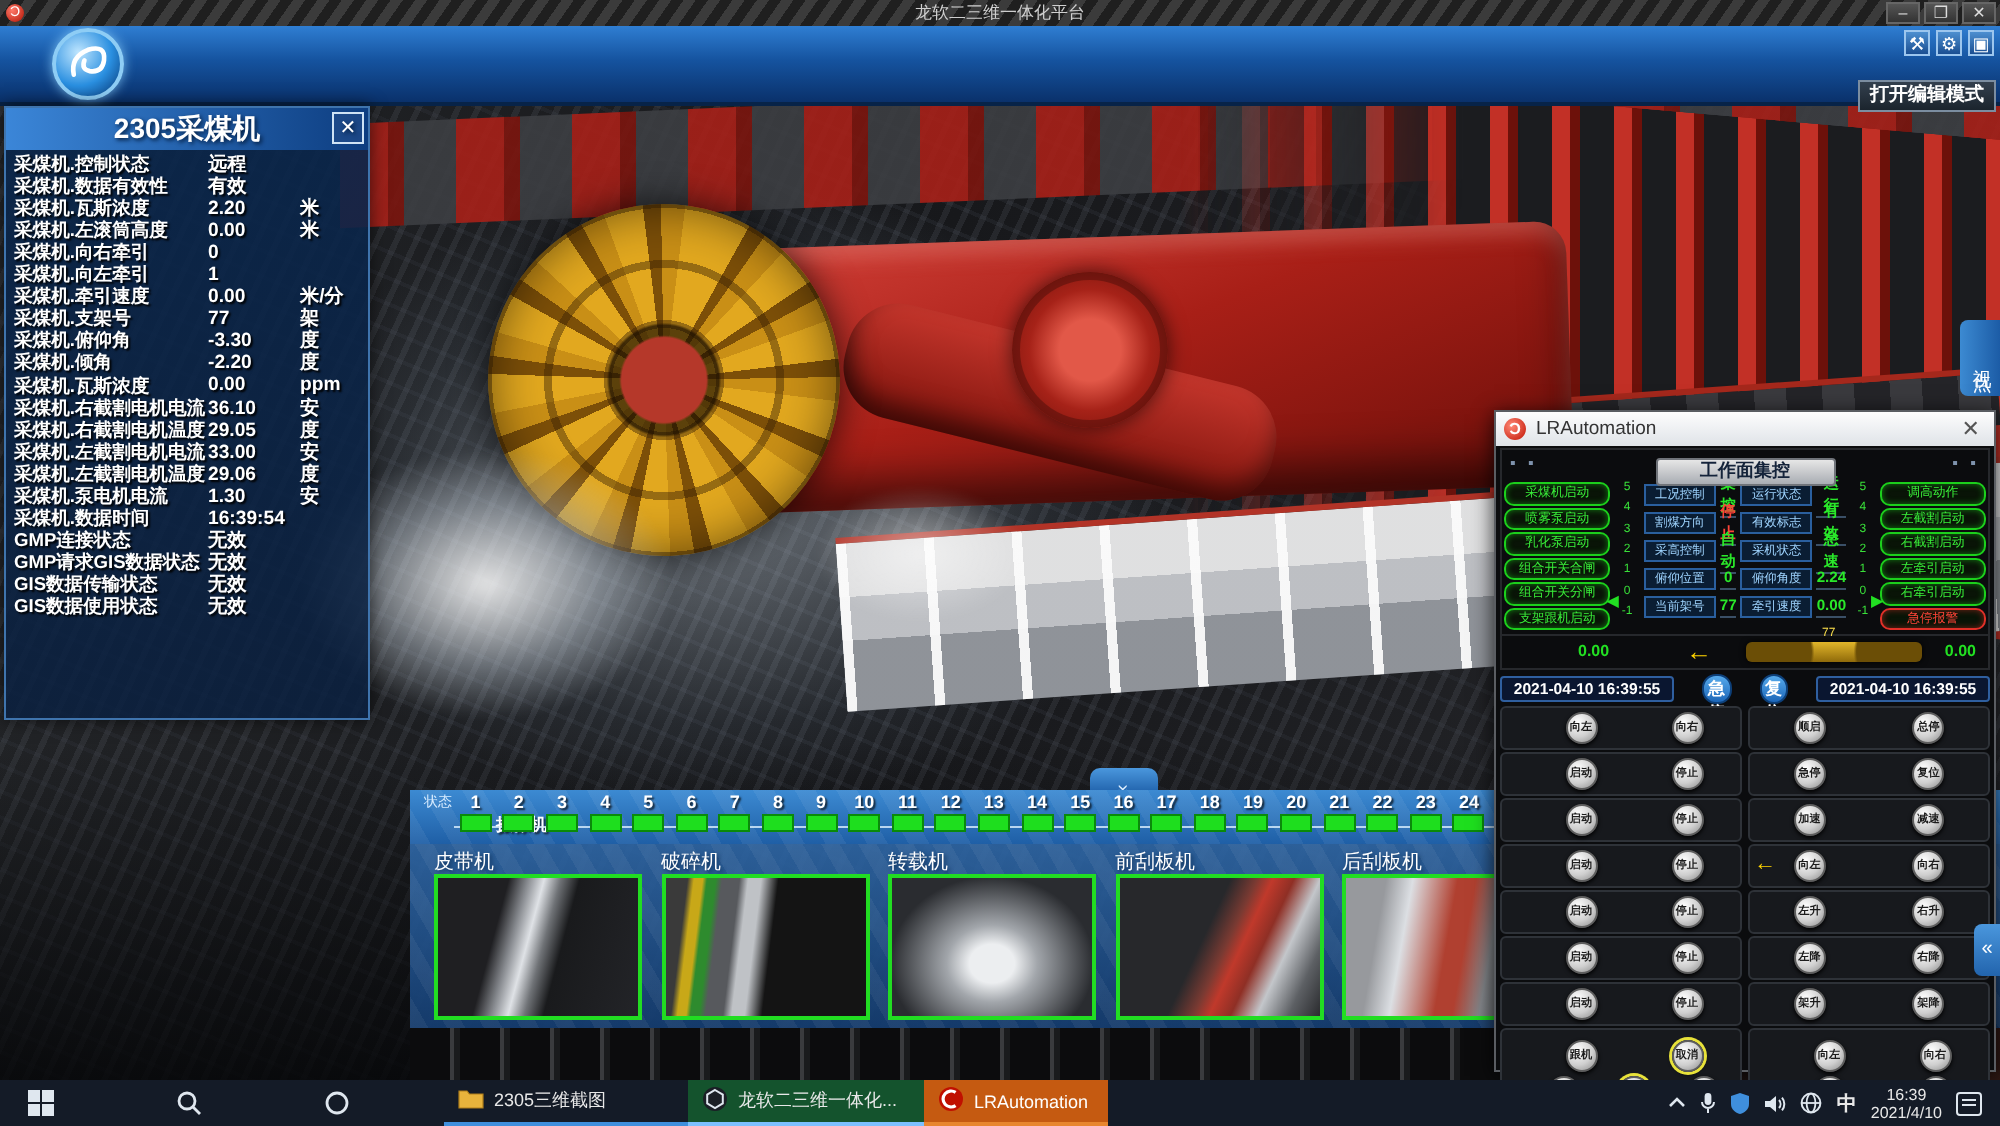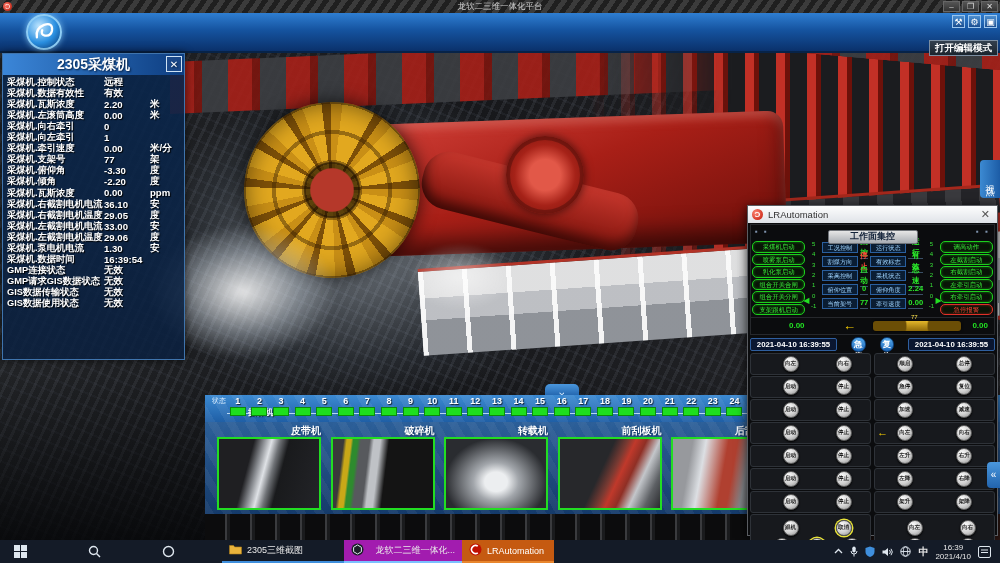--- a/index.html
+++ b/index.html
@@ -106,21 +106,21 @@
   #cam-status-label{left:7px;top:1px;font-size:7px;color:#d8ecff;}
   #cam-row-label{left:2px;top:12px;font-size:8.5px;font-weight:bold;color:#fff;text-shadow:1px 1px 1px #123;margin-left:41px;}
   #cam-channels{left:22px;top:1px;right:2px;height:25px;display:flex;}
   .ch{width:21.6px;display:flex;flex-direction:column;align-items:center;}
   .ch .num{font-size:9px;font-weight:bold;color:#fff;height:11px;line-height:11px;text-shadow:1px 1px 1px #123;}
   .ch .sq{width:16px;height:9px;background:#1ede1e;border:1px solid #0a8a0a;box-sizing:border-box;}
   #ch-line{left:22px;top:17.5px;width:760px;height:1px;background:rgba(220,240,255,.8);}
   #cam-area{left:0;top:38px;width:795px;height:92px;
     background:repeating-linear-gradient(60deg,rgba(255,255,255,.05) 0 8px,transparent 8px 16px),
                linear-gradient(180deg,rgba(47,105,170,.88),rgba(22,66,122,.85));}
-  .cam-label{position:absolute;top:2px;width:104px;text-align:right;color:#fff;font-size:10px;font-weight:bold;
+  .cam-label{position:absolute;top:2px;width:104px;text-align:left;color:#fff;font-size:10px;font-weight:normal;
     text-shadow:1px 1px 2px #0a2a50;}
   .cam-thumb{position:absolute;top:15px;width:104px;height:73px;border:2px solid #22dd22;box-sizing:border-box;}
   .cam0{background:linear-gradient(105deg,#1f1f22 0 30%,#85888d 38%,#dfe2e6 45%,#6f7276 52%,#191a1c 60%,#232428 100%);}
   .cam1{background:linear-gradient(97deg,#3a3a3a 0 10%,#c8a818 13% 17%,#2e8b2e 19% 23%,#57595d 26% 34%,#bfc2c6 38% 44%,#141414 52% 100%);}
   .cam2{background:radial-gradient(ellipse at 50% 62%,#eceef0 0 16%,#a2a6ab 32%,#2a2c30 72%),linear-gradient(120deg,#c8a818 0 6%,transparent 9%);}
   .cam3{background:linear-gradient(115deg,#27282b 0 42%,#7a3a32 52%,#c0392b 58%,#8f2f25 66%,#c3c6ca 76%,#5d6064 88%,#2a2b2e 100%);}
   .cam4{background:linear-gradient(100deg,#97999d 0 18%,#dcdfe3 30%,#b04030 50% 58%,#84878b 70%,#3f4144 100%);}
   #mini-strip{left:0;top:130px;width:795px;height:26px;
     background:linear-gradient(90deg,rgba(0,0,0,0) 70%,rgba(150,60,40,.25)),
       repeating-linear-gradient(90deg,#0c0c0d 0 20px,#3a3b3e 20px 22px,#1a1b1d 22px 25px);}
@@ -184,21 +184,21 @@
   #collapse-tab{right:0;top:462px;width:13px;height:26px;z-index:11;border-radius:4px 0 0 4px;
     background:linear-gradient(#4a97dd,#2264ad);color:#fff;font-size:10px;line-height:25px;text-align:center;}
 
   
   #taskbar{left:0;top:540px;width:1000px;height:23px;background:#141b27;z-index:30;display:flex;align-items:stretch;}
   .tb-ico{width:24px;display:flex;align-items:center;justify-content:center;}
   #tb-start{margin-left:8px;} #tb-search{margin-left:50px;} #tb-view{margin-left:50px;}
   #tb-buttons{display:flex;margin-left:42px;}
   .tb-btn{display:flex;align-items:center;gap:5px;padding:0 7px;font-size:9px;color:#e8e8e8;
     border-bottom:2px solid #3f8fdd;box-sizing:border-box;white-space:nowrap;overflow:hidden;}
-  .tb-btn.active{background:#a21caf;border-bottom-color:#7cc0ff;justify-content:space-between;}
+  .tb-btn.active{background:#14532d;border-bottom-color:#7cc0ff;}
   .tb-btn.orange{background:#c55a11;border-bottom-color:#e8862e;color:#fff;}
   .tb-btn .bicon{width:13px;height:13px;flex:0 0 13px;}
   #tray{margin-left:auto;display:flex;align-items:center;gap:7px;padding-right:4px;color:#e8e8e8;}
   #tray svg{display:block;}
   #ime{font-size:10px;font-weight:bold;}
   #clock{text-align:center;font-size:8px;line-height:9px;}
   #notif{width:18px;text-align:center;}
 </style>
 </head>
 <body>

